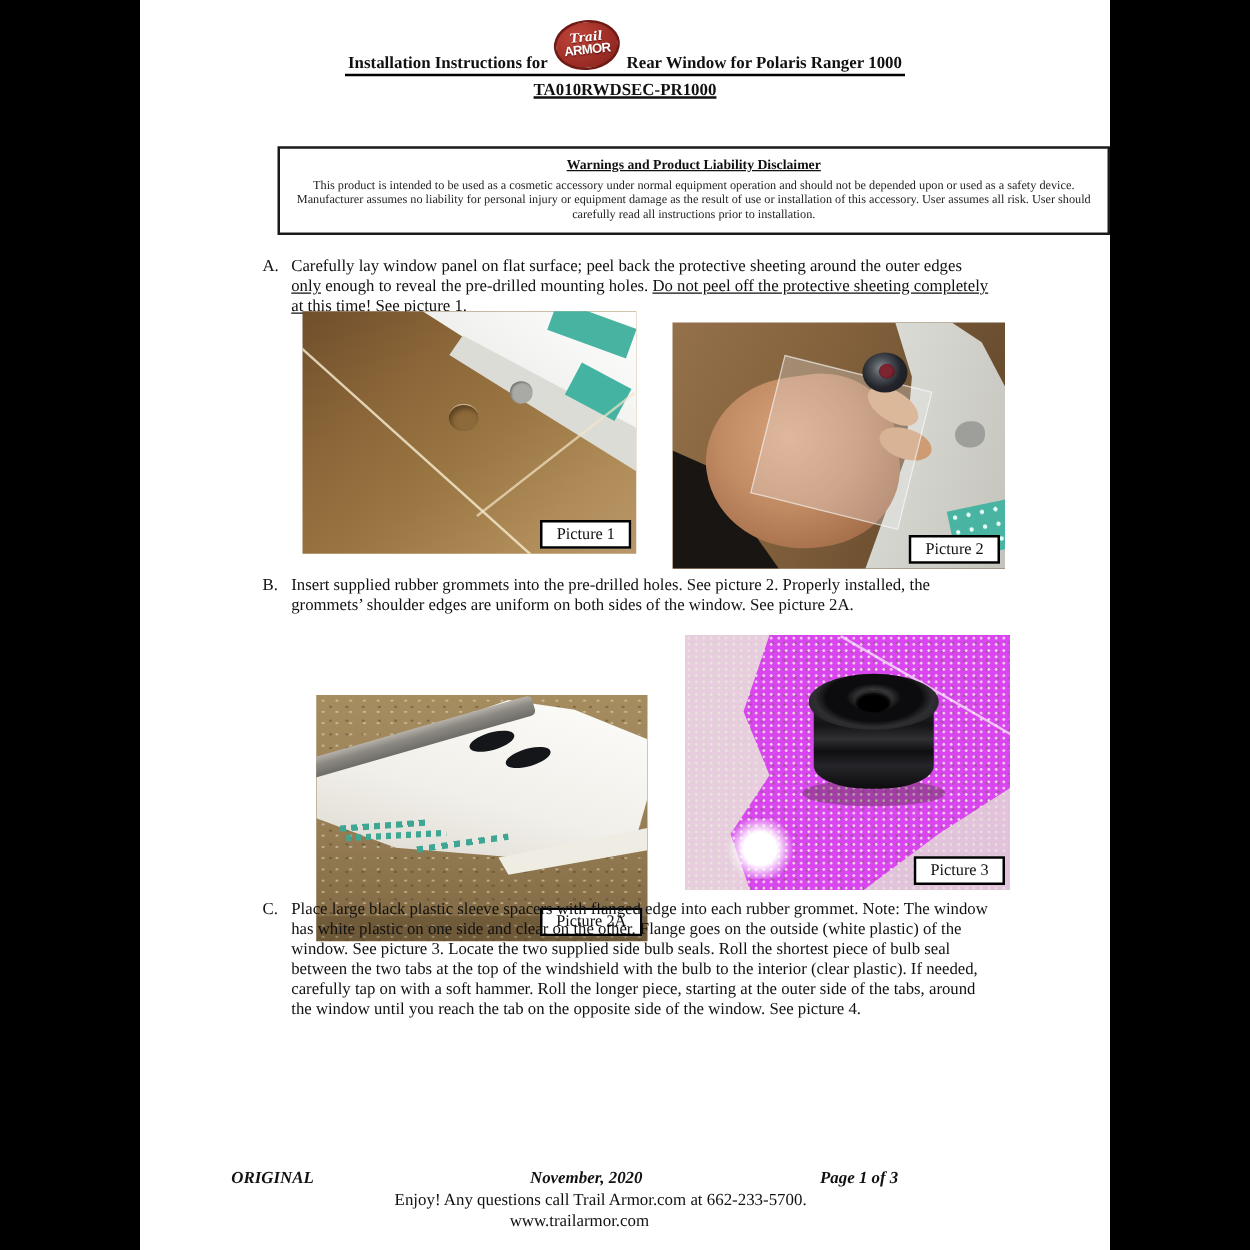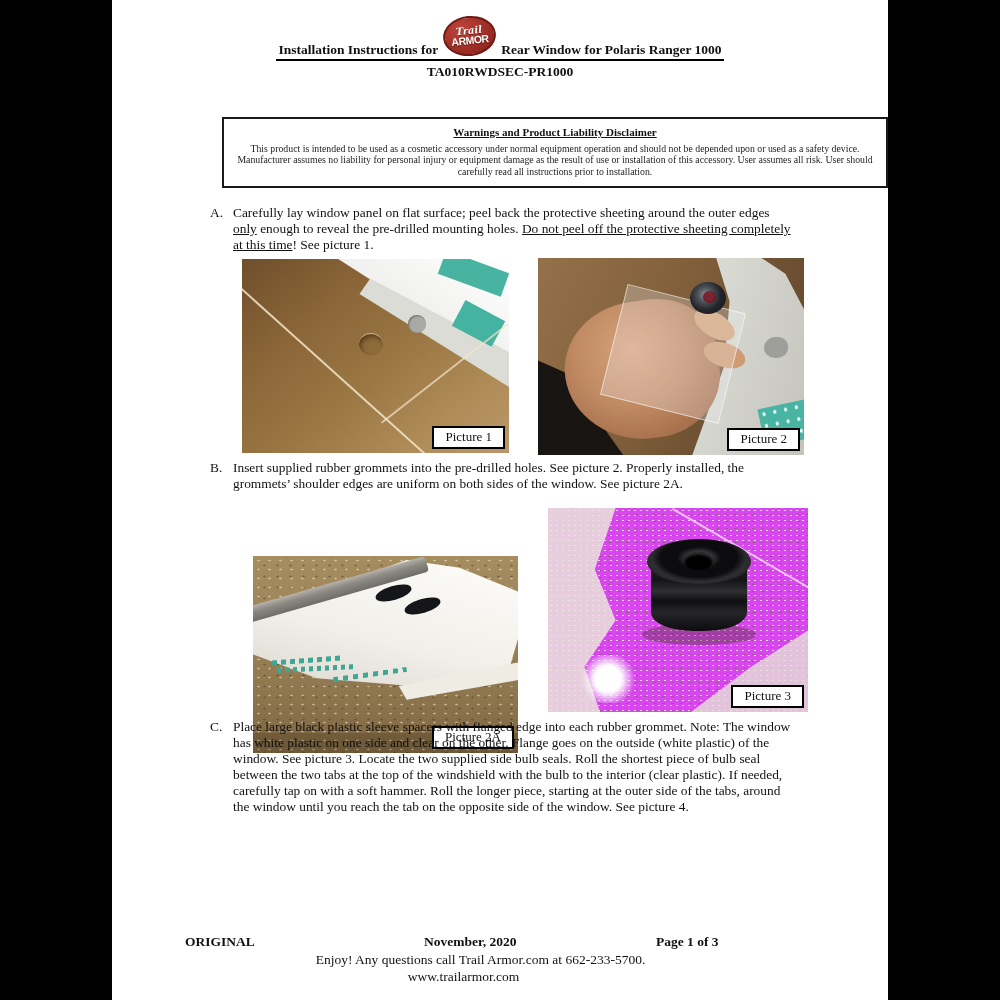--- a/index.html
+++ b/index.html
@@ -15,21 +15,21 @@
   .logo { width:53px; height:40px; border-radius:50%; flex:none; margin-bottom:2px;
           background:radial-gradient(ellipse at 35% 30%, #c0453a 0%, #9c2d26 60%, #85221d 100%);
           border:2px solid #6e1b16; box-shadow:0 0 0 1px rgba(255,255,255,.75);
           display:flex; flex-direction:column; align-items:center; justify-content:center;
           transform:rotate(-6deg); }
   .logo-script { font-family:"DejaVu Serif",serif; font-style:italic; font-weight:bold;
                  font-size:10px; line-height:9px; color:#fff; text-shadow:0 1px 1px #5a120e; }
   .logo-block { font-family:"Liberation Sans",sans-serif; font-weight:bold; font-size:10.5px;
                 line-height:11px; color:#fff; letter-spacing:-.5px; text-shadow:0 1px 1px #5a120e; }
   .part-number { position:absolute; top:64px; left:0; right:0; text-align:center;
-                 font-weight:bold; font-size:13.5px; 
+                 font-weight:bold; font-size:13.5px; text-decoration:underline;
                  text-decoration-thickness:2px; }
 
   
   .disclaimer { position:absolute; left:110px; top:117px; width:666px; height:71px;
                 border:2px solid #1a1a1a; background:#fff; }
   .disc-title { margin-top:7px; text-align:center; font-weight:bold; font-size:11px;
                 text-decoration:underline; }
   .disc-body { margin-top:5px; padding:0 9px; text-align:center; font-size:9.8px; line-height:11.4px; color:#222; }
 
   
@@ -39,21 +39,21 @@
   .u { text-decoration:underline; }
   #step-a { top:205px; } #step-b { top:460px; } #step-c { top:719px; }
 
   
   .photo { position:absolute; overflow:hidden; }
   .photo > div { position:absolute; }
   .plabel { position:absolute; right:4px; bottom:4px; background:#fff; border:2px solid #000;
             padding:1px 11px 2px 11px; font-size:13px; line-height:16px; white-space:nowrap; }
 
   
-  .p1 { left:130px; top:259px; width:267px; height:194px;
+  .p1 { left:130px; top:249px; width:267px; height:194px;
         background:linear-gradient(140deg,#6f4e2b 0%,#8a6538 28%,#9b7743 55%,#b08c58 80%,#b9976a 100%); }
   .p1-sheet { inset:0; clip-path:polygon(36% 0,100% 0,100% 56%,74% 34%,52% 14%);
               background:linear-gradient(215deg,#ffffff 0%,#ececea 40%,#cfcfcb 100%); }
   .p1-sheet2 { inset:0; clip-path:polygon(48% 10%,100% 48%,100% 66%,44% 18%); background:#dcdcd6; }
   .p1-teal1 { left:74%; top:1%; width:25%; height:13%; background:#48b3a0; transform:rotate(20deg); }
   .p1-teal2 { left:80%; top:26%; width:17%; height:15%; background:#45b3a1; transform:rotate(28deg); }
   .p1-shole { left:62%; top:29%; width:7%; height:9%; border-radius:50%; background:#a9a9a5;
               box-shadow:inset 1px 1px 2px rgba(0,0,0,.35); }
   .p1-line1 { left:-4%; top:10%; width:120%; height:2px; background:rgba(242,230,202,.85);
               transform:rotate(42deg); transform-origin:left top; }
@@ -122,21 +122,21 @@
             background:linear-gradient(180deg,#2a2a2c 0%,#141416 28%,#303034 44%,#0f0f11 58%,#26262a 74%,#0c0c0e 100%);
             border-radius:8% 8% 45% 45% / 8% 8% 26% 26%; }
   .g-top { left:0; top:0; width:100%; height:46%; border-radius:50%;
            background:radial-gradient(ellipse at 50% 42%,#3c3c40 0 16%,#0c0c0e 30% 52%,#2e2e32 64%,#1a1a1d 100%); }
   .g-hole { left:36%; top:14%; width:28%; height:18%; border-radius:50%; background:#000;
             box-shadow:inset 0 2px 3px #3a3a3a; }
   .p3-spot { left:12%; top:72%; width:58px; height:48px;
              background:radial-gradient(circle,#ffffff 0 35%,rgba(255,255,255,0) 72%); }
 
   
-  .f-bold { position:absolute; font-weight:bold; font-size:13.5px; }
+  .f-bold { position:absolute; font-weight:bold; font-size:13.5px;font-style:italic; }
   #f-original { left:73px; top:934px; }
   #f-date { left:312px; top:934px; }
   #f-page { left:544px; top:934px; }
   .f-line { position:absolute; left:0; right:50px; text-align:center; font-size:13.5px;margin-left:11px; }
   #f-contact { top:952px; }
   #f-web { top:969px; right:84px; }
 </style>
 </head>
 <body>
 

